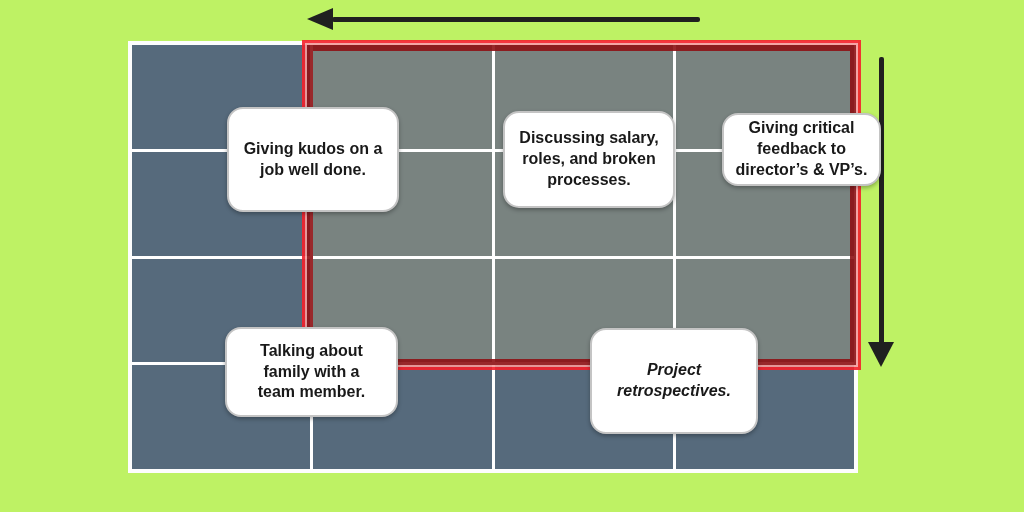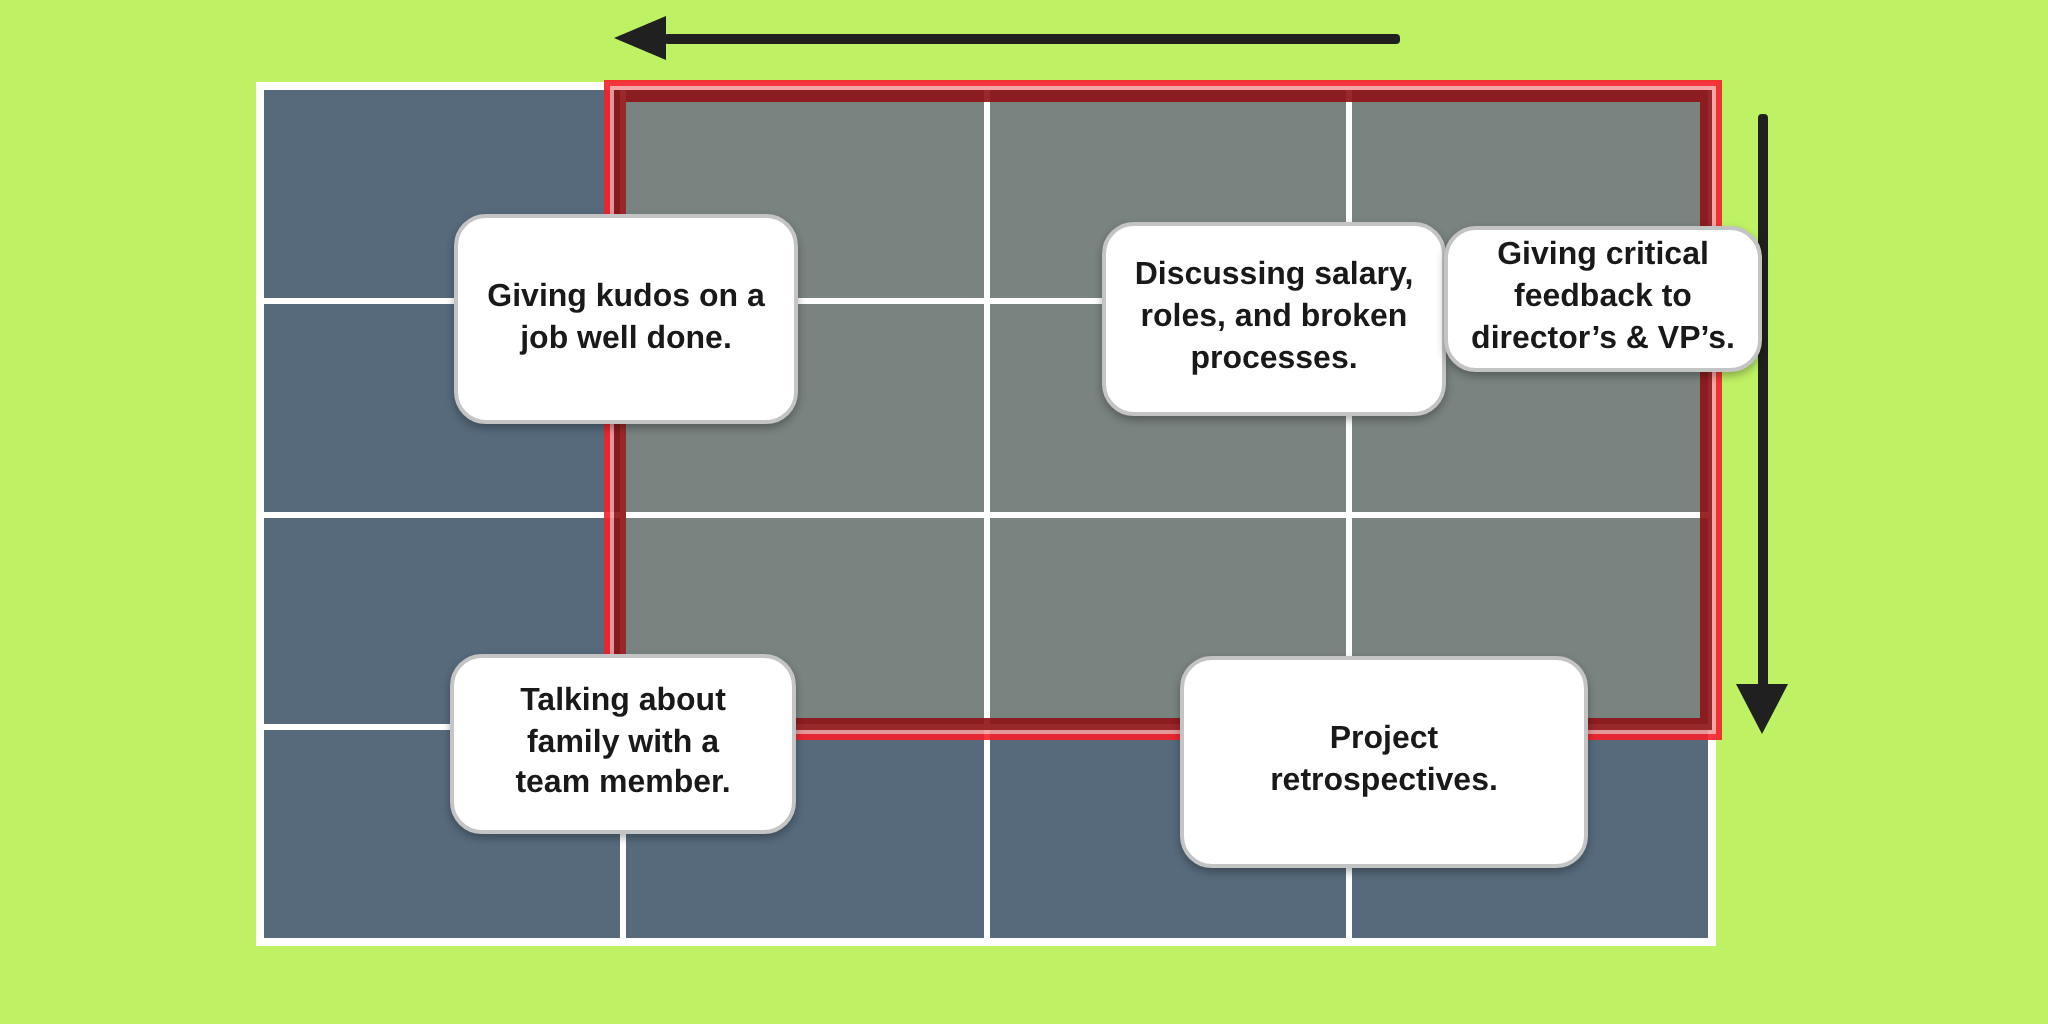--- a/index.html
+++ b/index.html
@@ -75,24 +75,24 @@
     padding: 6px;
     font-weight: bold;
     font-size: 16px;
     line-height: 1.3;
     color: #191919;
     white-space: pre-line;
     box-shadow: 0 2px 4px rgba(0,0,0,0.3);
     z-index: 4;
   }
   #card-kudos    { left: 227px; top: 107px; width: 172px; height: 105px; }
-  #card-salary   { left: 503px; top: 111px; width: 172px; height:  97px; margin-left: 48px; }
+  #card-salary   { left: 503px; top: 111px; width: 172px; height:  97px; }
   #card-critical { left: 722px; top: 113px; width: 159px; height:  73px; }
   #card-family   { left: 225px; top: 327px; width: 173px; height: 90px; }
-  #card-retro    { left: 590px; top: 328px; width: 204px; height: 106px; }
+  #card-retro    { left: 590px; top: 328px; width: 168px; height: 106px; font-style: italic; }
 </style>
 </head>
 <body>
 
 <div class="canvas">
 
   <div class="arrow-shaft shaft-top"></div>
   <div class="head head-left"></div>
 
   <div class="arrow-shaft shaft-right"></div>

